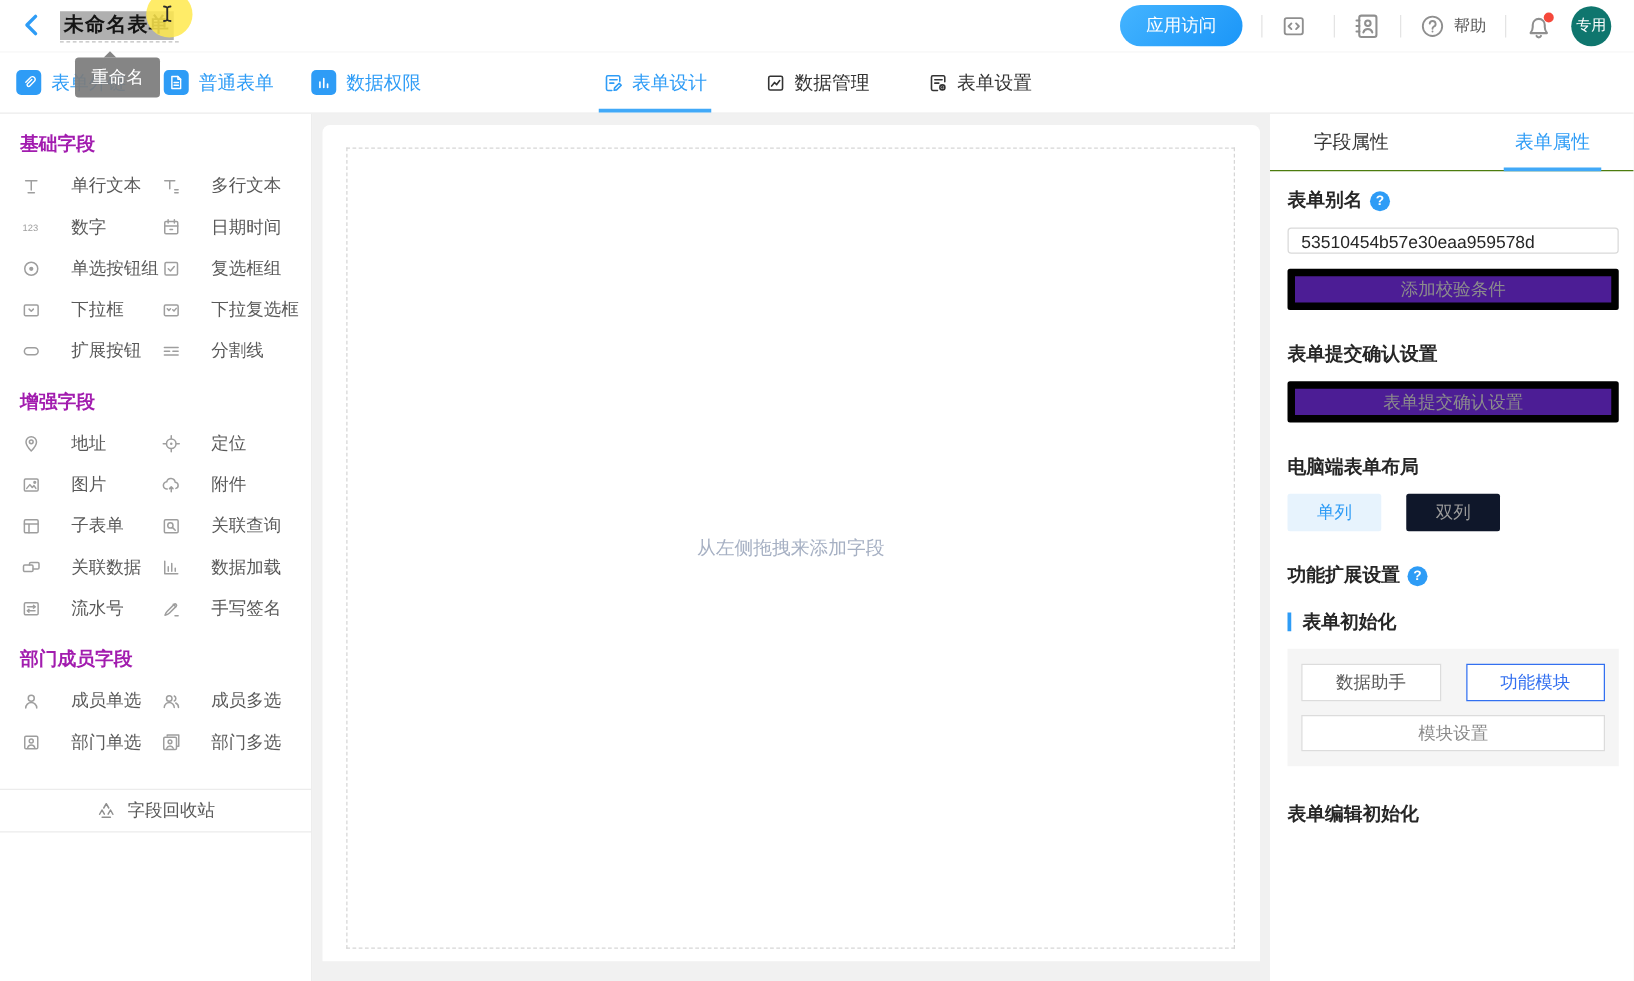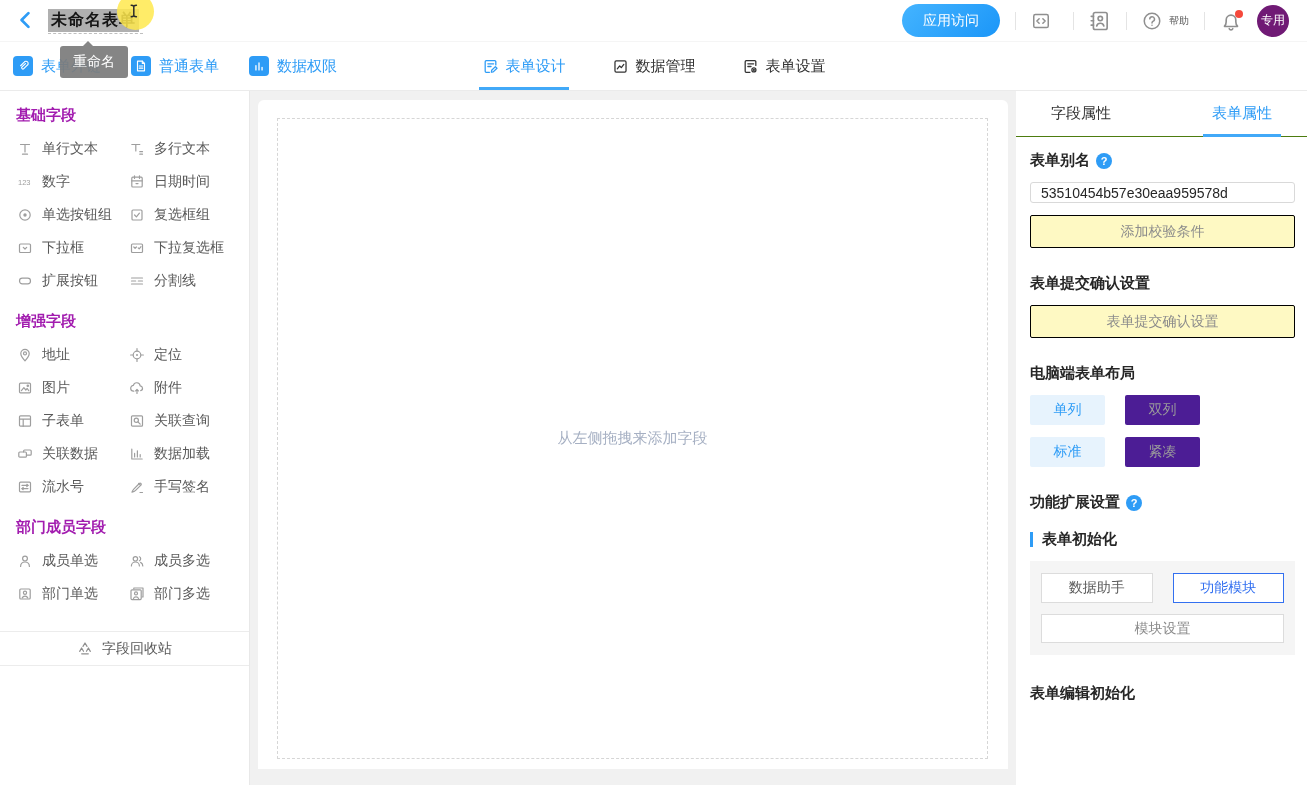--- a/index.html
+++ b/index.html
@@ -24,25 +24,25 @@
     font-size:14px; padding:7px 13px; border-radius:3px; z-index:40; white-space:nowrap; }
   .tooltip::before { content:""; position:absolute; top:-5px; left:23px;
     border-left:5px solid transparent; border-right:5px solid transparent;
     border-bottom:5px solid rgba(124,124,124,.93); }
 
   .topbar-right { position:absolute; right:18px; top:0; height:41px; display:flex; align-items:center; gap:15px; }
   .pill-btn { height:33px; padding:0 21px; border-radius:17px; border:none; cursor:pointer;
     background:linear-gradient(135deg,#44b4ff,#1b96f8); color:#fff; font-size:14px;
     display:flex; align-items:center; }
   .tb-divider { width:1px; height:18px; background:#e4e4e4; }
-  .tb-item { display:flex; align-items:center; gap:7px; color:#595959; font-size:10px; cursor:pointer; background:none; border:none; }
+  .tb-item { display:flex; align-items:center; gap:7px; color:#595959; font-size:13px; cursor:pointer; background:none; border:none; }
   .tb-icon { width:20px; height:20px; color:#8f8f8f; }
   .bell-wrap { position:relative; width:22px; height:22px; color:#8f8f8f; cursor:pointer; }
   .bell-dot { position:absolute; top:0; right:-1px; width:8px; height:8px; border-radius:50%; background:#f5483b; }
-  .badge { width:32px; height:32px; border-radius:50%; background:#701a75; color:#fff; font-size:12px;
+  .badge { width:32px; height:32px; border-radius:50%; background:#0f766e; color:#fff; font-size:12px;
     display:flex; align-items:center; justify-content:center; cursor:pointer; }
 
   
   .toolbar { position:absolute; top:41px; left:0; right:0; height:50px; background:#fff;
     border-top:1px solid #f5f5f5; border-bottom:1px solid #ebebeb; z-index:10; }
   .toolbar-left { position:absolute; left:13px; top:0; height:48px; display:flex; align-items:center; gap:30px; }
   .tool-item { display:flex; align-items:center; gap:8px; color:#2e9cf6; font-size:15px; cursor:pointer; }
   .tool-badge { width:20px; height:20px; border-radius:4px; background:#2e9cf6; color:#fff;
     display:flex; align-items:center; justify-content:center; }
   .tool-badge .ic { width:14px; height:14px; }
@@ -55,21 +55,21 @@
   .action-btn { width:78px; height:29px; border:1px solid #41a9f8; border-radius:2px; background:#fff;
     color:#41a9f8; font-size:15px; display:flex; align-items:center; justify-content:center; cursor:pointer; }
 
   
   .main-bg { position:absolute; top:91px; left:250px; right:0; bottom:0; background:#f1f1f1; }
 
   .sidebar { position:absolute; top:91px; left:0; bottom:0; width:250px; background:#fff;
     border-right:1px solid #e8e8e8; overflow:hidden; }
   .sec-title { font-size:15px; font-weight:bold; color:#a21caf; margin:15px 0 7px 16px; }
   .field-grid { display:grid; grid-template-columns:112px 112px; padding-left:17px; }
-  .field-item { display:flex; align-items:center; gap:9px; height:33px; color:#595959; font-size:14px; cursor:grab; }
+  .field-item { display:flex; align-items:center; gap:24px; height:33px; color:#595959; font-size:14px; cursor:grab; }
   .fi { width:16px; height:16px; color:#9e9e9e; flex:none; }
   .fi-label { white-space:nowrap; }
   .recycle-row { margin-top:21px; height:35px; border-top:1px solid #ececec; border-bottom:1px solid #ececec;
     display:flex; align-items:center; justify-content:center; gap:9px; color:#595959; font-size:14px; cursor:pointer; }
   .recycle-row .fi { color:#8f8f8f; }
 
   .canvas-card { position:absolute; top:100px; left:258px; width:750px; bottom:16px; background:#fff;
     border-radius:6px 6px 0 0; }
   .canvas-dash { position:absolute; top:18px; left:19px; right:20px; bottom:10px;
     border:1px dashed #d6d6d6; display:flex; align-items:center; justify-content:center; }
@@ -84,27 +84,27 @@
   .ptab.active::after { content:""; position:absolute; bottom:-1px; left:50%; transform:translateX(-50%);
     width:78px; height:3px; background:#41a9f8; }
   .panel-body { padding:14px 12px 0 14px; }
   .p-label { display:flex; align-items:center; gap:6px; font-size:15px; font-weight:bold; color:#262626; }
   .mt26 { margin-top:26px; } .mt18 { margin-top:18px; } .mt29 { margin-top:29px; }
   .help-dot { width:16px; height:16px; border-radius:50%; background:#2e9cf6; color:#fff;
     display:inline-flex; align-items:center; justify-content:center; font-size:11px; font-weight:bold; cursor:pointer; }
   .help-dot::before { content:"?"; }
   .alias-input { margin-top:12px; width:100%; height:21px; border:1px solid #d9d9d9; border-radius:3px;
     font-size:14px; color:#262626; padding:0 10px; outline:none; font-family:inherit; }
-  .ghost-btn { margin-top:12px; width:100%; height:33px; background:#fef9c3; border:1px solid #000000;
+  .ghost-btn { margin-top:12px; width:100%; height:33px; background:#4c1d95; border:6px solid #000000;
     border-radius:2px; color:#8c8c8c; font-size:14px; cursor:pointer; font-family:Liberation Sans, sans-serif; }
   .seg-row { margin-top:12px; display:flex; gap:20px; }
   .seg { width:75px; height:30px; border:none; border-radius:2px; font-size:14px; cursor:pointer;
     display:flex; align-items:center; justify-content:center; font-family:inherit; }
   .seg.on { background:#e7f3fd; color:#2e9cf6; }
-  .seg.off { background:#4c1d95; color:#9b9b9b; }
+  .seg.off { background:#0f172a; color:#9b9b9b; }
   .sub-head { display:flex; align-items:center; gap:9px; font-size:15px; font-weight:bold; color:#262626; }
   .blue-bar { width:3px; height:15px; background:#2e9cf6; }
   .gray-box { margin-top:12px; background:#f5f5f5; padding:12px 11px; }
   .init-tabs { display:flex; gap:20px; }
   .init-tab { flex:1; height:30px; background:#fff; border:1px solid #dcdcdc; color:#595959; font-size:14px;
     cursor:pointer; display:flex; align-items:center; justify-content:center; font-family:inherit; }
   .init-tab.on { border-color:#3370f0; color:#3370f0; }
   .module-btn { margin-top:11px; width:100%; height:29px; background:#fff; border:1px solid #dcdcdc;
     color:#8c8c8c; font-size:14px; cursor:pointer; font-family:inherit; }
 </style>
@@ -515,24 +515,20 @@
 
     <div class="p-label mt26">表单提交确认设置</div>
     <button class="ghost-btn">表单提交确认设置</button>
 
     <div class="p-label mt26">电脑端表单布局</div>
     <div class="seg-row">
       <button class="seg on">单列</button>
       <button class="seg off">双列</button>
     </div>
 
-    <div class="seg-row">
-      <button class="seg on">标准</button>
-      <button class="seg off">紧凑</button>
-    </div>
 
     <div class="p-label mt26">
       <span>功能扩展设置</span>
       <span class="help-dot"></span>
     </div>
 
     <div class="sub-head mt18">
       <span class="blue-bar"></span>
       <span>表单初始化</span>
     </div>

